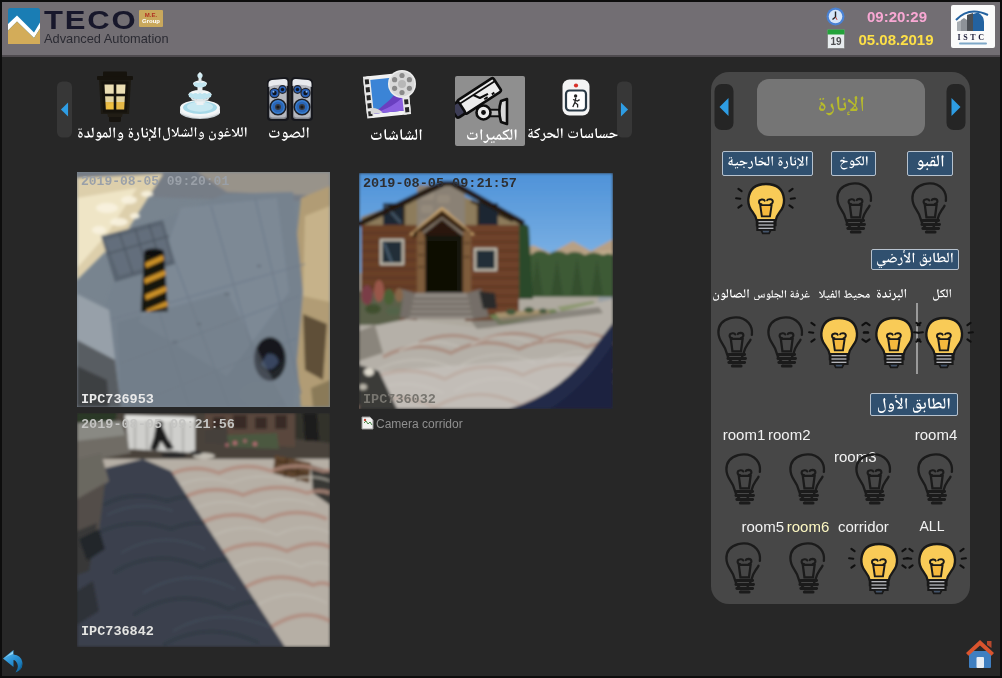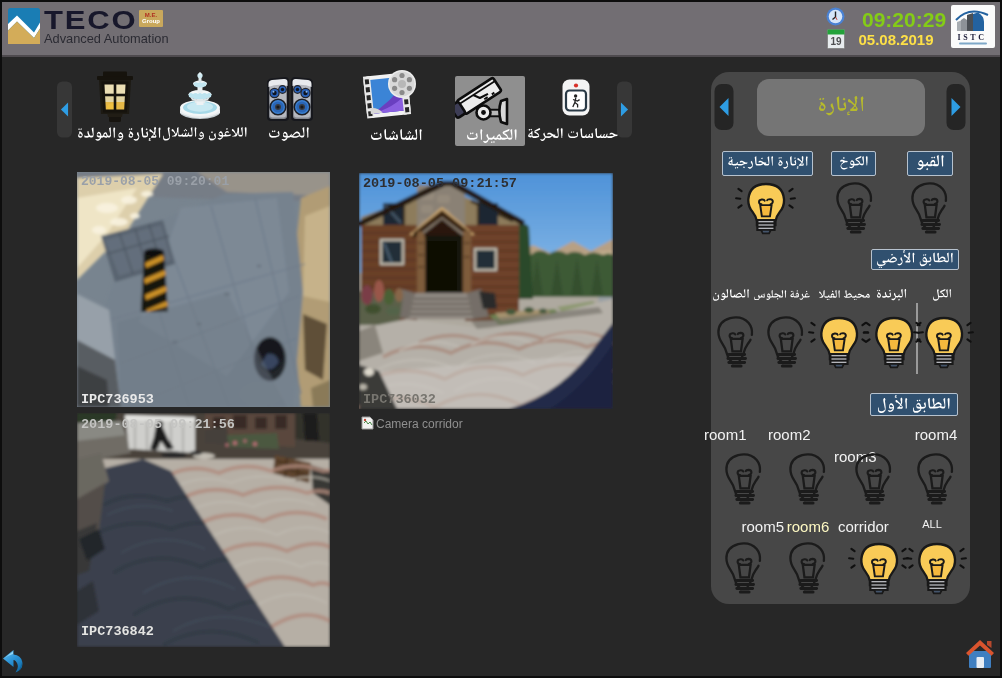--- a/index.html
+++ b/index.html
@@ -21,21 +21,21 @@
  <div style="font-size:6px;color:#fff;text-align:center;font-weight:bold">Group</div>
 </div>
 <div class="abs" style="left:44px;top:31px;color:#2b2b33;font-size:12.8px">Advanced Automation</div>
 
 <svg class="abs" style="left:826px;top:7px" width="19" height="19" viewBox="0 0 19 19">
  <circle cx="9.5" cy="9.5" r="9" fill="#4a82d4"></circle>
  <circle cx="9.5" cy="9.5" r="6.8" fill="#d5e5f8"></circle>
  <path d="M9.5 4.5 L9.5 10 L6.5 12.5" stroke="#222" stroke-width="1.4" fill="none"></path>
  <path d="M9.5 10 L11 12.8" stroke="#c0392b" stroke-width="1" fill="none"></path>
 </svg>
-<div class="abs" style="left:862px;top:8px;width:70px;color:#84cc16;font-weight:bold;font-size:21px;text-align:center">09:20:29</div>
+<div class="abs" style="left:862px;top:8px;width:70px;color:#f9a8d4;font-weight:bold;font-size:15px;text-align:center">09:20:29</div>
 
 <svg class="abs" style="left:827px;top:29px" width="18" height="20" viewBox="0 0 18 20">
  <rect x="0.5" y="0.5" width="17" height="19" rx="1" fill="#e8ecef" stroke="#888"></rect>
  <rect x="0.5" y="0.5" width="17" height="5" fill="#23a23a"></rect>
  <text x="9" y="15.5" font-size="10" font-weight="bold" fill="#4e4e50" text-anchor="middle" font-family="Liberation Sans">19</text>
 </svg>
 <div class="abs" style="left:857px;top:31px;width:78px;color:#fde047;font-weight:bold;font-size:15px;text-align:center">05.08.2019</div>
 
 <svg class="abs" style="left:951px;top:5px" width="44" height="43" viewBox="0 0 44 43">
  <rect width="44" height="43" rx="2" fill="#fbfbfb"></rect>
@@ -581,28 +581,28 @@
 <svg style="position:absolute;left:818.5px;top:289.8px" width="51.0" height="10.3" viewBox="0 0 350 71">
     <path d="M239,66 244,70 248,65 244,61ZM57,61 52,66 56,70 59,69 61,65ZM250,65 255,69 259,64 255,60ZM68,60 63,64 68,69 72,64ZM93,4 88,10 94,15 99,9ZM171,42 171,47 182,54 205,54 215,51 221,47 230,53 244,53 249,51 252,48 260,53 276,53 283,51 296,43 299,49 303,52 320,53 324,50 327,50 337,54 346,53 349,47 349,42 345,31 343,28 337,25 334,26 329,31 325,39 319,44 305,43 309,41 311,36 304,36 297,34 281,25 274,25 270,27 267,31 267,34 269,37 274,34 281,34 290,40 278,44 258,44 256,43 255,40 257,33 254,33 247,43 230,44 225,41 225,34 218,26 212,23 207,23 190,34 190,23 189,22 190,8 188,1 184,2 181,5 181,13 187,41 182,45ZM335,34 337,34 341,39 342,42 340,46 329,42ZM220,41 205,46 189,45 198,36 204,32 211,32 218,36ZM140,1 134,3 133,17 135,29 136,54 140,53 141,50 141,12 143,11 143,8ZM1,12 0,19 3,23 6,23 11,28 20,42 13,47 2,50 2,53 20,53 24,51 30,43 33,28 35,32 36,48 40,52 43,53 57,53 62,51 65,48 73,53 85,53 92,50 102,53 114,53 118,51 120,48 121,44 120,0 111,5 117,35 116,43 114,44 103,42 104,35 103,31 97,23 92,23 83,30 81,34 80,44 72,44 69,40 70,33 67,33 62,41 58,44 40,43 38,41 38,0 30,6 29,25 27,32 23,39 16,24 9,14 5,11ZM95,32 98,35 100,40 97,43 92,45 88,43 85,40 85,38 89,34Z" fill="#fff" fill-rule="evenodd"></path>
   </svg>
 <svg style="position:absolute;left:877.2px;top:289.1px" width="29.5" height="11.8" viewBox="0 0 180 72">
     <path d="M129,66 134,71 139,66 139,64 135,60ZM10,20 6,21 5,25 7,30 3,34 0,43 1,48 5,52 15,53 20,50 24,41 24,36 20,28ZM11,31 17,37 19,41 18,44 16,45 7,44 6,37ZM32,43 32,50 37,53 48,53 57,49 65,52 72,52 83,48 86,40 83,21 81,21 76,27 76,30 81,39 80,42 64,43 59,38 55,28 53,18 50,19 48,22 48,29 53,43 39,44 34,41ZM0,10 5,14 9,9 5,5ZM79,4 73,10 79,15 84,9ZM11,9 15,13 20,8 16,4ZM176,0 173,0 168,4 173,53 176,52 176,12 178,7ZM156,0 148,3 147,8 153,38 152,42 140,43 138,42 137,38 140,33 134,33 128,42 117,43 115,41 109,23 104,28 104,35 112,49 110,53 101,60 88,59 87,62 96,68 102,68 110,63 115,52 117,51 127,52 134,47 137,50 142,52 152,51 155,48 157,38Z" fill="#fff" fill-rule="evenodd"></path>
   </svg>
 <svg style="position:absolute;left:932.8px;top:289.1px" width="18.4" height="11.8" viewBox="0 0 117 75">
     <path d="M113,1 110,1 105,5 110,54 113,53 113,13 115,8ZM93,1 85,4 84,9 90,39 89,43 86,44 77,44 73,42 69,32 62,25 51,20 76,10 79,6 78,0 48,13 45,17 45,21 50,26 60,32 67,42 60,44 41,44 37,41 34,14 35,11 37,10 34,1 31,1 28,3 26,6 26,14 34,58 28,63 23,65 10,65 6,62 4,58 4,47 2,47 0,55 0,61 2,68 10,74 20,74 28,71 35,65 40,52 55,53 63,51 69,47 73,51 78,53 89,52 92,49 94,39Z" fill="#fff" fill-rule="evenodd"></path>
   </svg>
 <div class="abs" style="left:916px;top:303px;width:2px;height:71px;background:#9a9a9a"></div>
-<div class="abs" style="left:704px;top:426px;width:80px;color:#f2f2f2;font-size:15px">room1</div>
+<div class="abs" style="left:704px;top:426px;width:80px;text-align:center;color:#f2f2f2;font-size:15px">room1</div>
 <div class="abs" style="left:768px;top:426px;width:80px;color:#f2f2f2;font-size:15px">room2</div>
 <div class="abs" style="left:834px;top:448px;width:80px;text-align:left;color:#f2f2f2;font-size:15px">room3</div>
 <div class="abs" style="left:896px;top:426px;width:80px;text-align:center;color:#f2f2f2;font-size:15px">room4</div>
 <div class="abs" style="left:704px;top:518px;width:80px;text-align:right;color:#f2f2f2;font-size:15px">room5</div>
 <div class="abs" style="left:768px;top:518px;width:80px;text-align:center;color:#fef9c3;font-size:15px">room6</div>
 <div class="abs" style="left:838px;top:518px;width:80px;text-align:left;color:#f2f2f2;font-size:15px">corridor</div>
-<div class="abs" style="left:892px;top:518px;width:80px;text-align:center;color:#f2f2f2;font-size:11px">ALL</div>
+<div class="abs" style="left:892px;top:518px;width:80px;text-align:center;color:#f2f2f2;font-size:14px">ALL</div>
 <svg class="abs" style="left:732.5px;top:179.5px" width="65.0" height="57.0" viewBox="-10 0 72 64" preserveAspectRatio="none">
     <g>
       <g>
 <path d="M26 3 Q8 3 6.5 20 Q6 28 11 34 Q15 39 16 45 L16 49 L36.5 49 L36.5 45 Q37.5 39 41.5 34 Q46.5 28 46 20 Q44.5 3 26 3 Z" fill="#f9cb57" stroke="#191919" stroke-width="2.6" transform="translate(0.5,1.5)"></path>
 <g stroke="#191919" fill="none" stroke-width="2.4" stroke-linecap="round" transform="translate(2.6,3) scale(0.9)">
 <path d="M21 27 Q18 26.5 18 24 Q18 21.5 21.5 21 Q24.5 20.8 25 22.5"></path>
 <path d="M28 22 Q28.5 20.5 31.5 20.5 Q35 20.8 35 23.5 Q35 26 32 27"></path>
 <path d="M19.5 28 L33.5 28 L31.5 42 L21.5 42 Z" fill="#f5b83d"></path>
 </g>
 <path d="M17 45 L36 45 L36 56 L17 56 Z" fill="#e8eaf0" stroke="#191919" stroke-width="2.4"></path>

